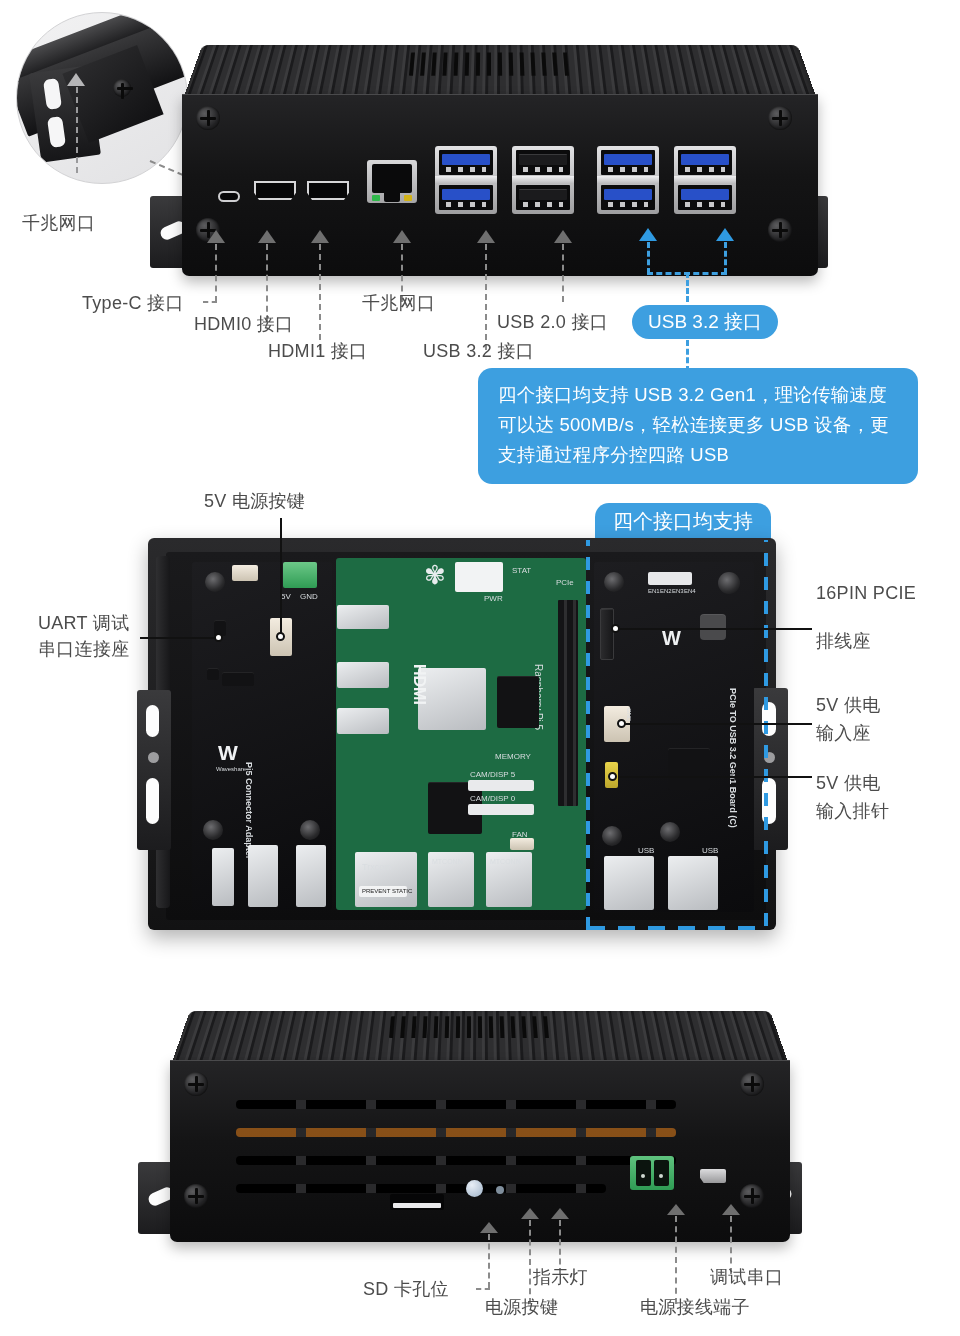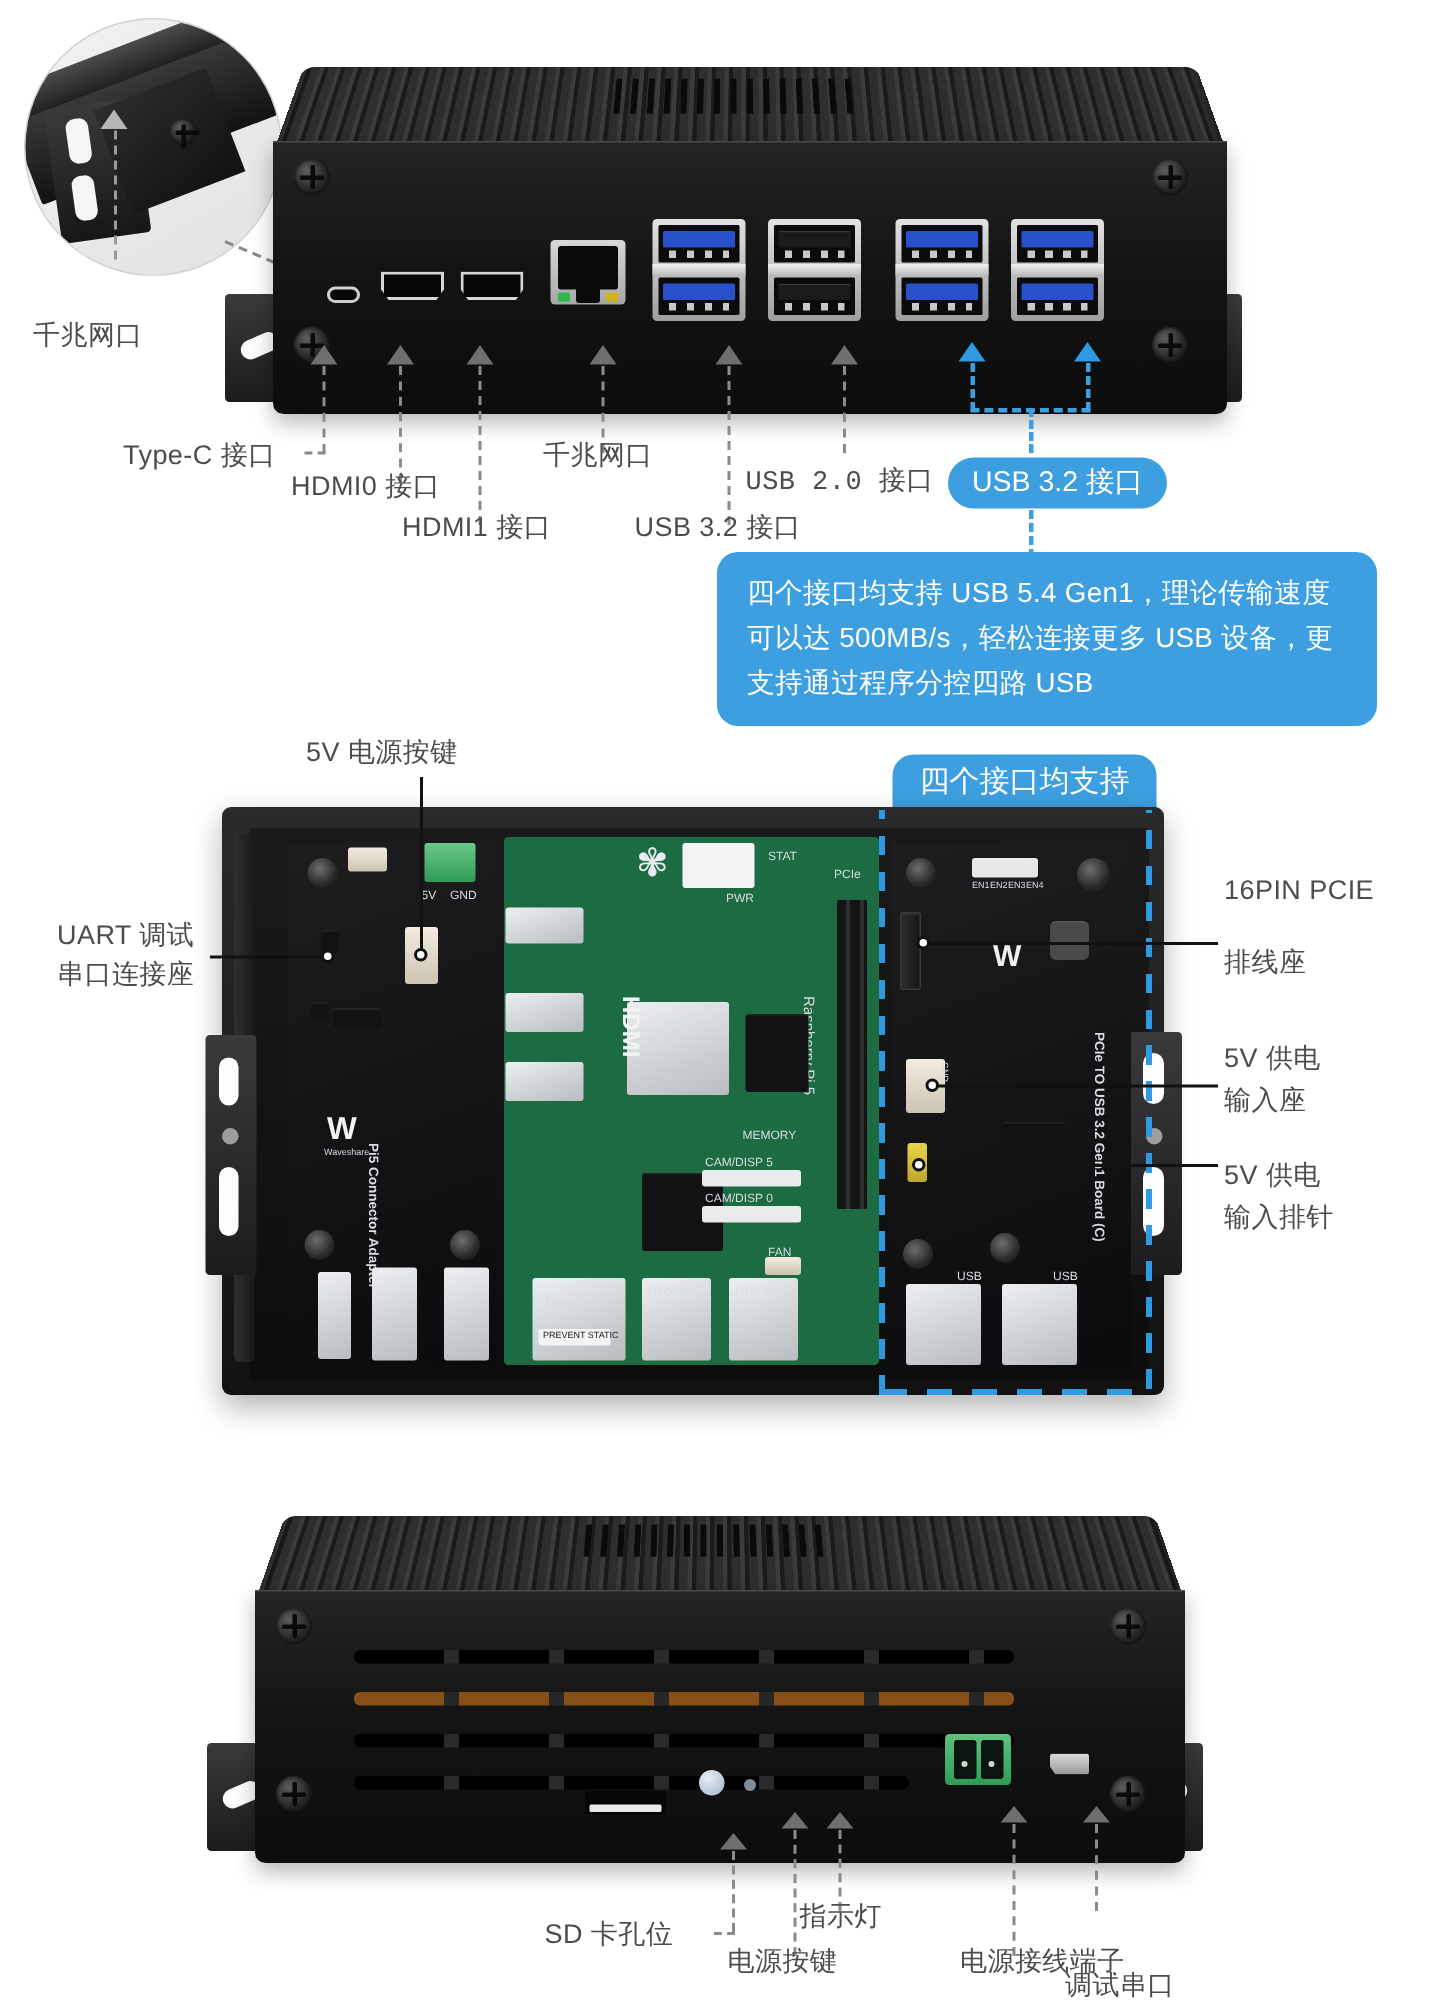--- a/index.html
+++ b/index.html
@@ -426,27 +426,27 @@
     <div class="vdash blue" style="left:647px; top:242px; height:32px;"></div>
     <div class="vdash blue" style="left:724px; top:242px; height:32px;"></div>
     <div class="hdash blue" style="left:647px; top:272px; width:80px;"></div>
     <div class="vdash blue" style="left:686px; top:272px; height:30px;"></div>
 
     <div class="lbl" style="left:82px;  top:292px;">Type-C 接口</div>
     <div class="lbl" style="left:194px; top:313px;">HDMI0 接口</div>
     <div class="lbl" style="left:268px; top:340px;">HDMI1 接口</div>
     <div class="lbl" style="left:362px; top:292px;">千兆网口</div>
     <div class="lbl" style="left:423px; top:340px;">USB 3.2 接口</div>
-    <div class="lbl" style="left:497px; top:311px;font-family:Liberation Mono, monospace;">USB 2.0 接口</div>
+    <div class="lbl" style="left:497px; top:311px;">USB 2.0 接口</div>
 
     <div class="pill" style="left:632px; top:305px;">USB 3.2 接口</div>
 
     <div class="vdash blue" style="left:686px; top:340px; height:32px;"></div>
 
-    <div class="callout" style="left:478px; top:368px;">四个接口均支持 USB 5.4 Gen1，理论传输速度可以达 500MB/s，轻松连接更多 USB 设备，更支持通过程序分控四路 USB</div>
+    <div class="callout" style="left:478px; top:368px;">四个接口均支持 USB 3.2 Gen1，理论传输速度可以达 500MB/s，轻松连接更多 USB 设备，更支持通过程序分控四路 USB</div>
   </div>
 
   <div>
 
     <div class="tab" style="left:595px; top:503px;">四个接口均支持</div>
 
     <div class="case-shell" style="left:148px; top:538px; width:628px; height:392px;"></div>
     <div class="case-inner" style="left:166px; top:552px; width:600px; height:368px;"></div>
     <div class="mount-bar" style="left:156px; top:556px; width:14px; height:352px;"></div>
 
@@ -610,16 +610,16 @@
     <div class="hdash" style="left:476px; top:1288px; width:14px;"></div>
     <div class="vdash" style="left:529px; top:1220px; height:84px;"></div>
     <div class="vdash" style="left:559px; top:1220px; height:54px;"></div>
     <div class="vdash" style="left:675px; top:1216px; height:88px;"></div>
     <div class="vdash" style="left:730px; top:1216px; height:58px;"></div>
 
     <div class="lbl" style="left:363px; top:1278px;">SD 卡孔位</div>
     <div class="lbl" style="left:533px; top:1266px;">指示灯</div>
     <div class="lbl" style="left:485px; top:1296px;">电源按键</div>
     <div class="lbl" style="left:640px; top:1296px;">电源接线端子</div>
-    <div class="lbl" style="left:710px; top:1312px;text-align:center;">调试串口</div>
+    <div class="lbl" style="left:710px; top:1266px;text-align:center;">调试串口</div>
   </div>
 
 </div>
 
 </body></html>

